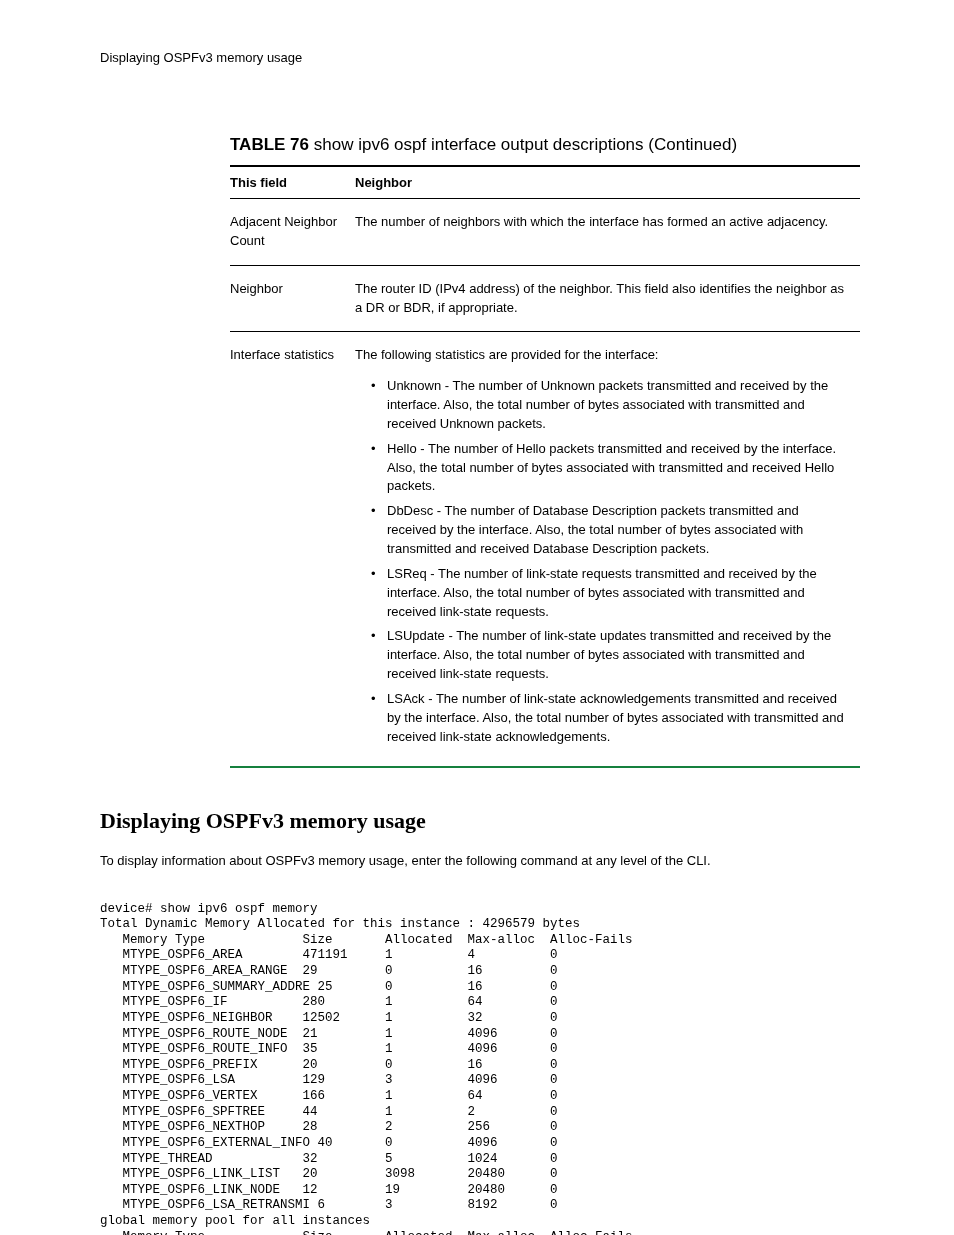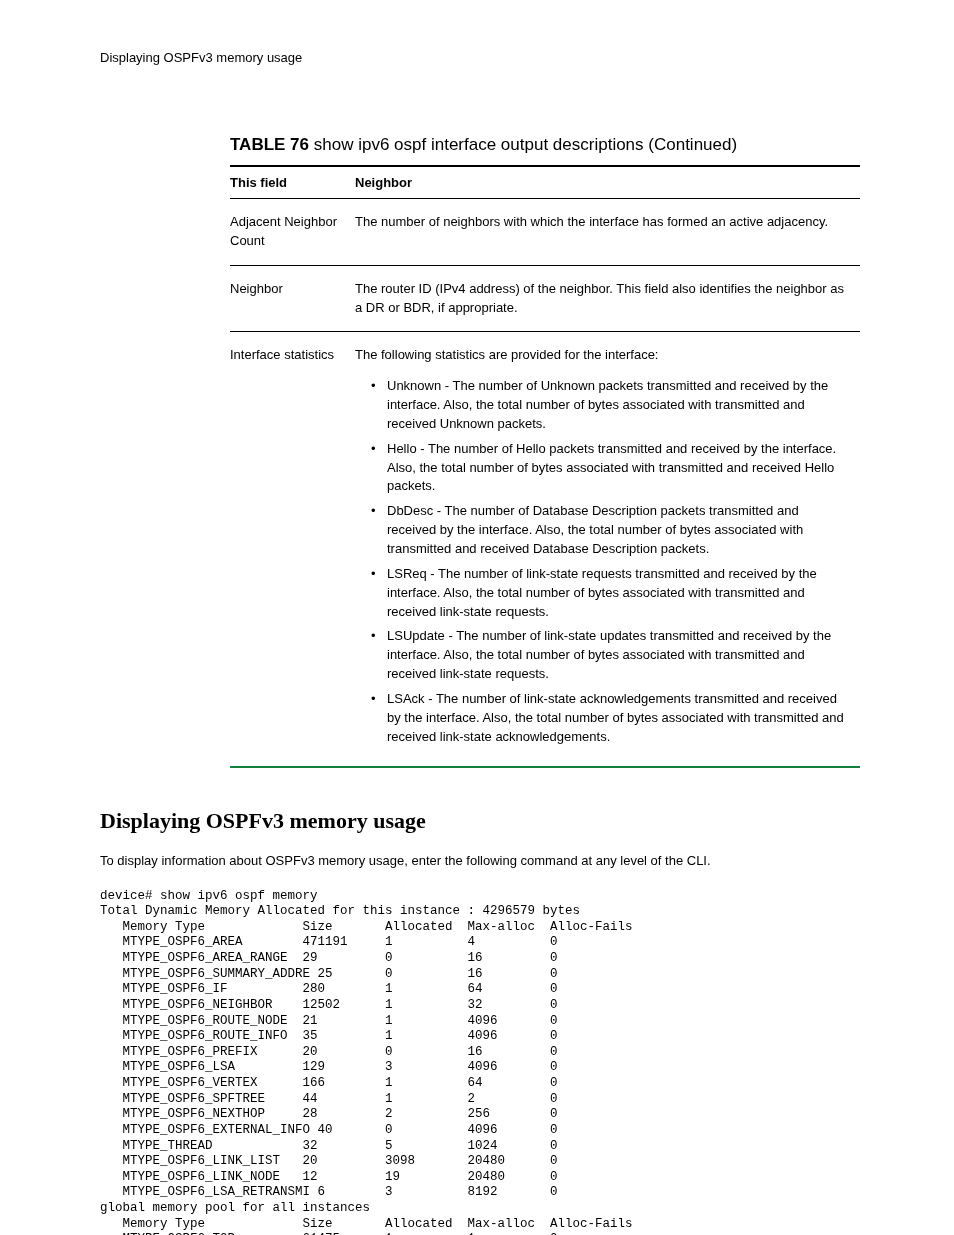--- a/index.html
+++ b/index.html
@@ -74,21 +74,21 @@
       top: 0;
     }
     h2.section-heading {
       font-family: Georgia, 'Times New Roman', serif;
       font-weight: bold;
       font-size: 22px;
       margin: 30px 0 18px 0;
     }
     .section-intro {
       font-size: 13px;
-      margin-bottom: 18px;
+      margin-bottom: 31px;
       line-height: 1.4;
     }
     .cli-output {
       font-family: 'Courier New', Courier, monospace;
       font-size: 12.5px;
       white-space: pre;
       line-height: 1.25;
       margin-bottom: 80px;
     }
     .table-wrap {

